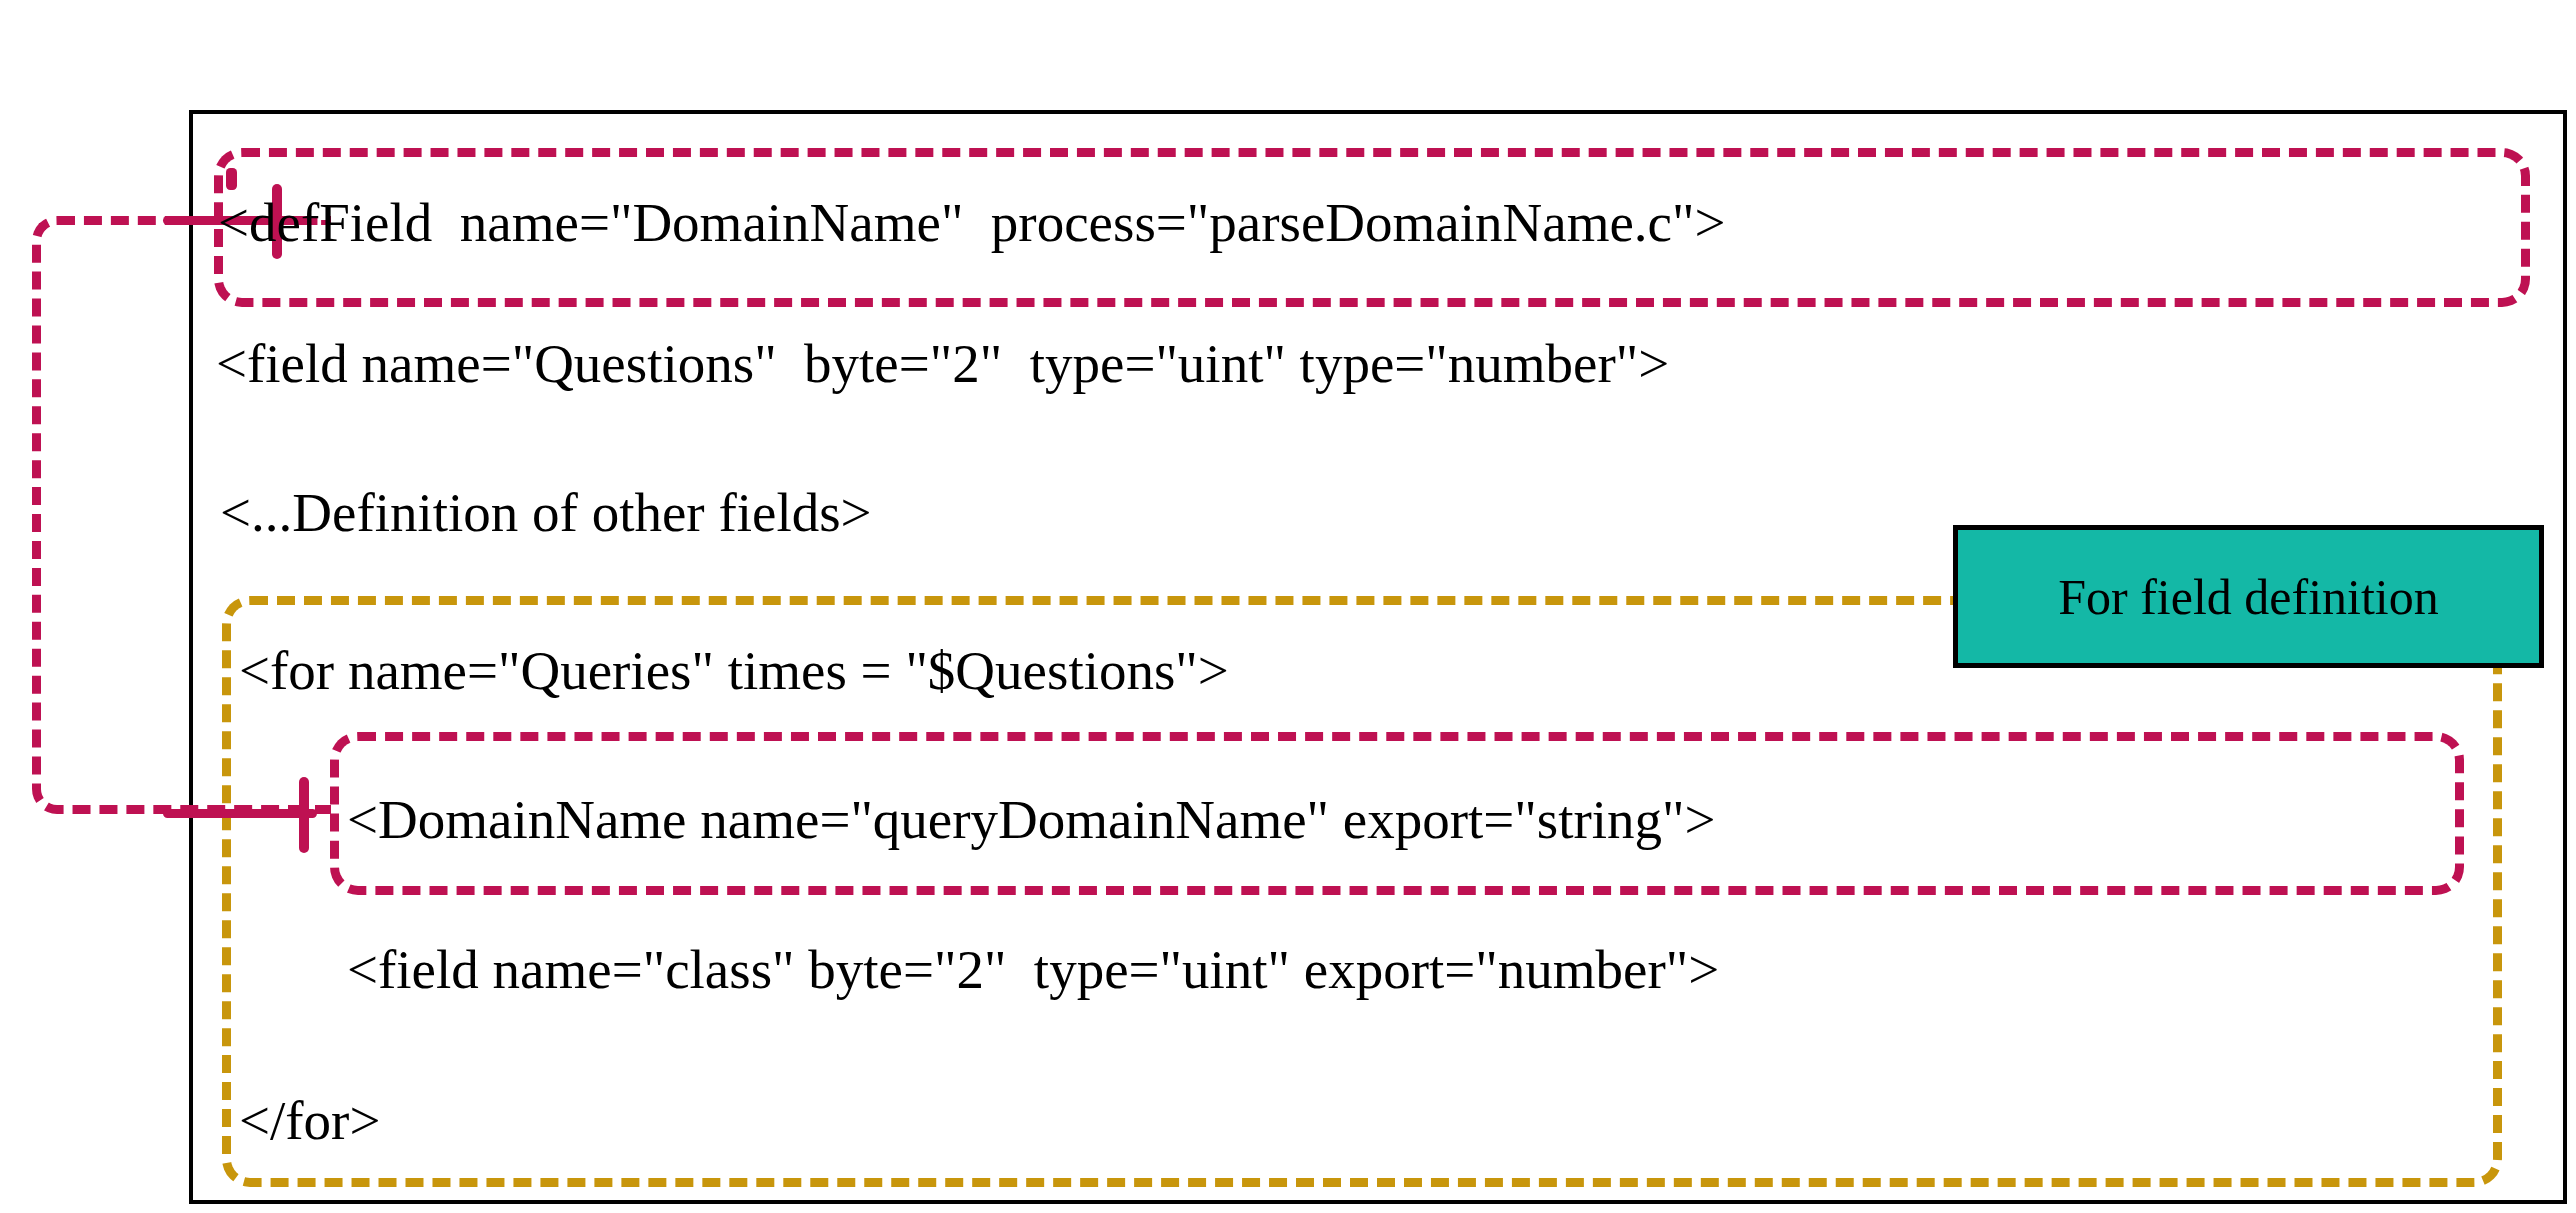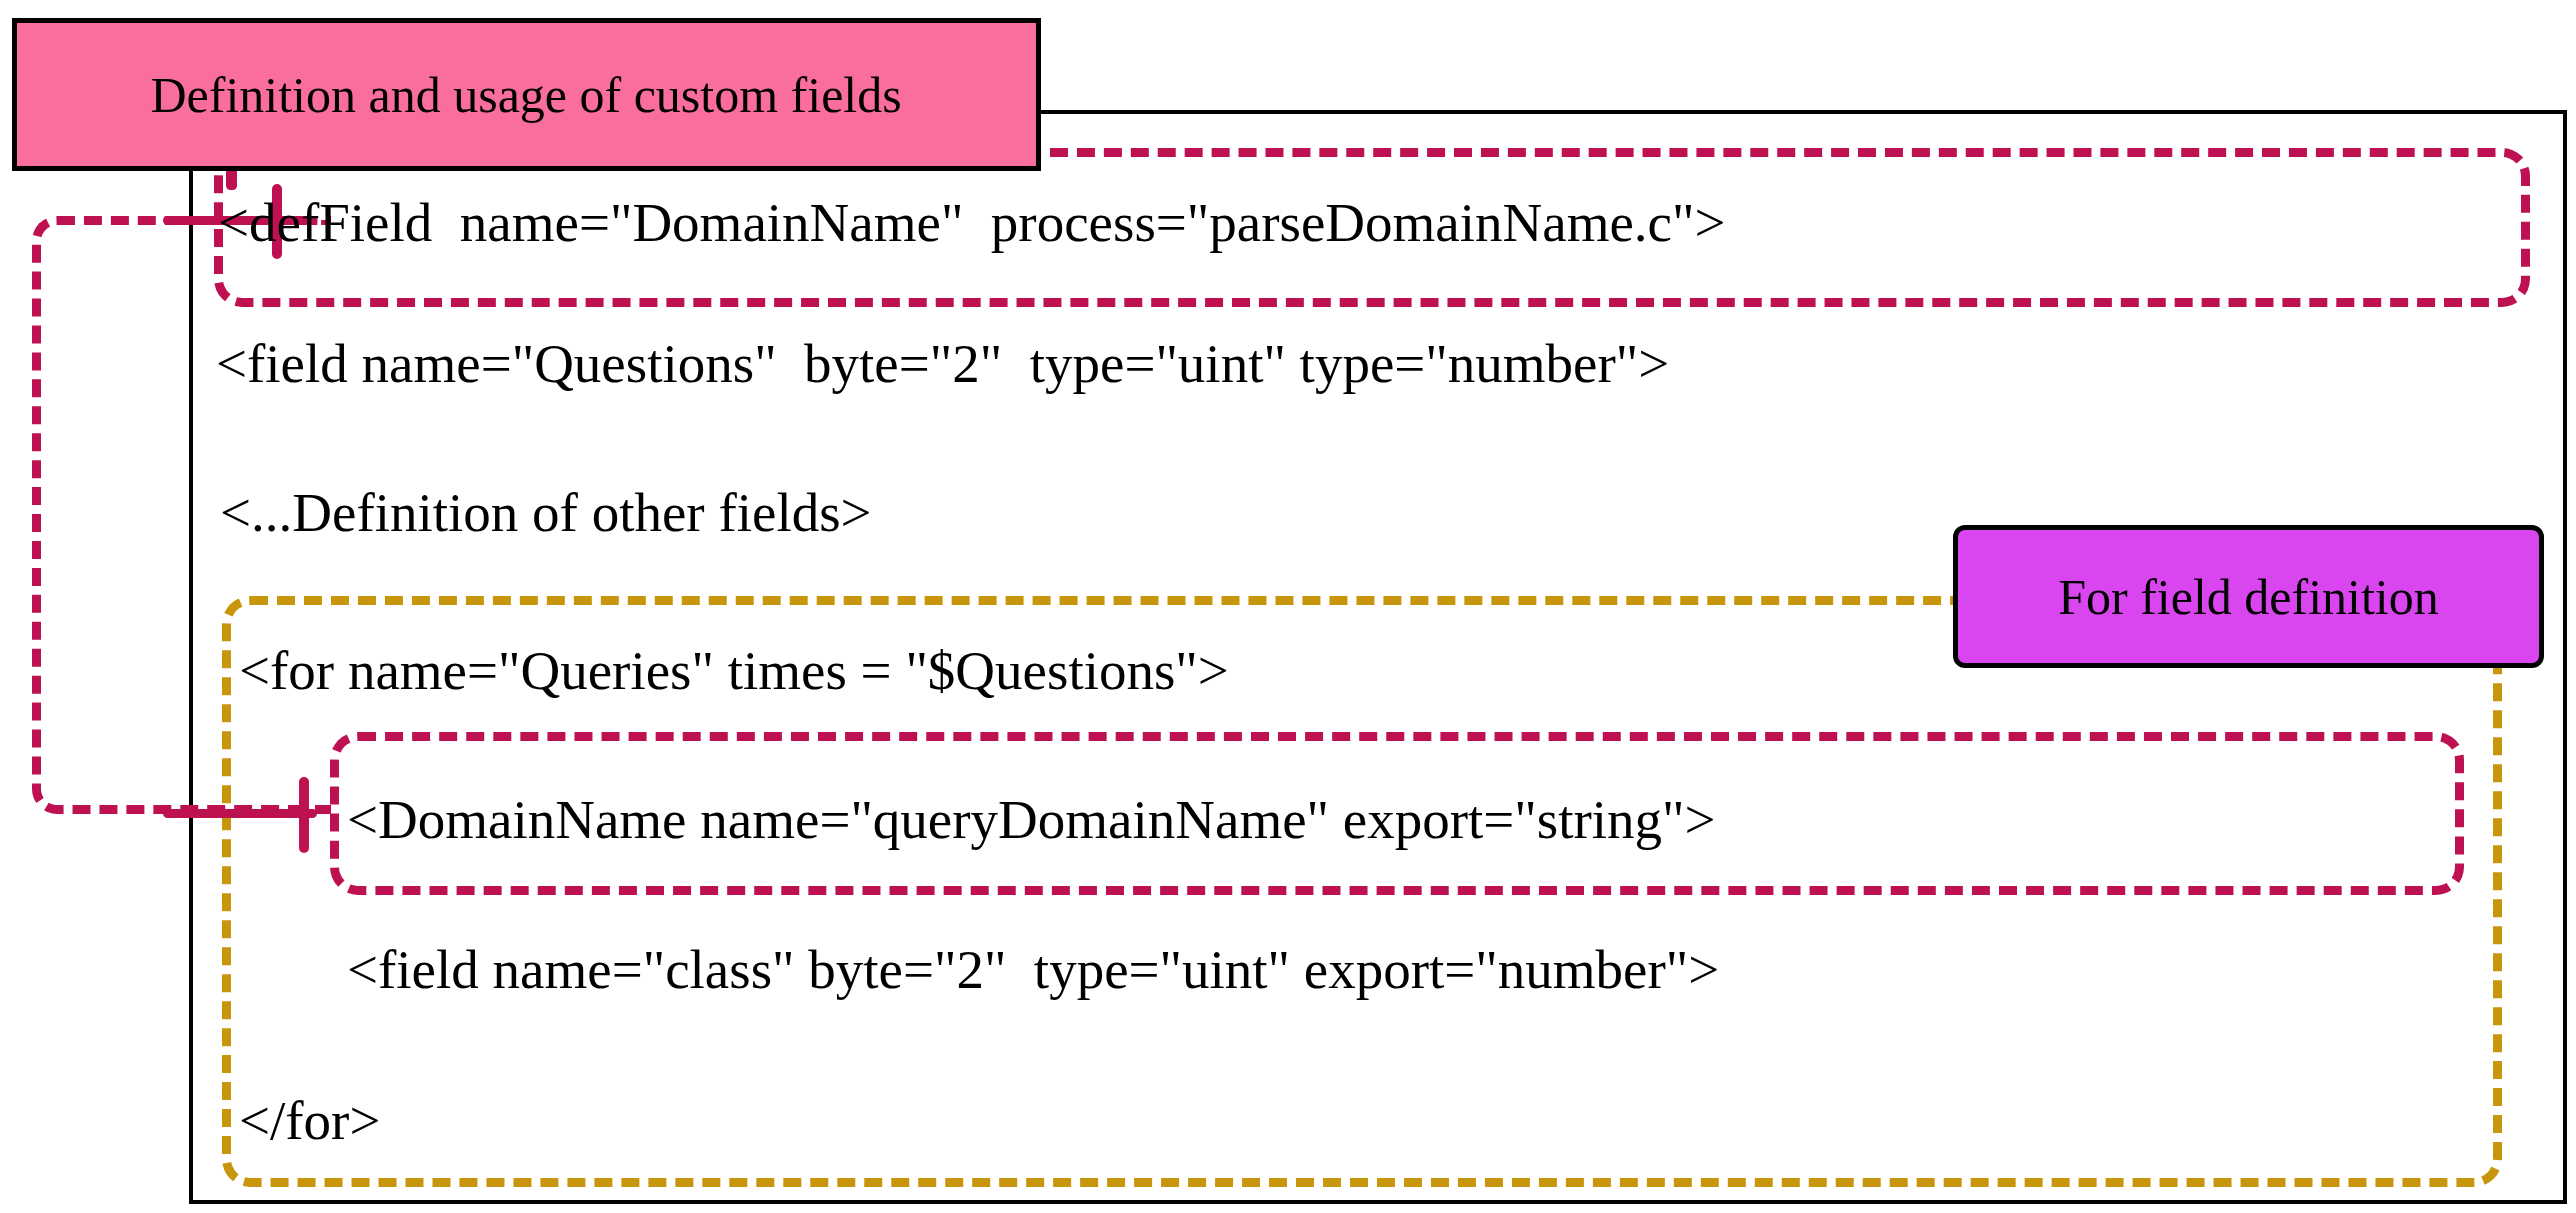--- a/index.html
+++ b/index.html
@@ -39,22 +39,21 @@
     font-size:50px;
     color:#000000;
     font-family:"Liberation Serif","DejaVu Serif",serif;
   }
   .callout-pink{
     left:11.6px;top:18px;width:1029px;height:153px;
     background:#FA6E9C;
   }
   .callout-yellow{
     left:1953px;top:525px;width:591px;height:143px;
-    background:#d946ef;
-    border-radius:12px;
+    background:#14b8a6;
   }
 
   
   .dashbox{
     position:absolute;
     box-sizing:border-box;
     background:transparent;
     pointer-events:none;
   }
   .dash-crimson{ border:9px dashed #BE1152; border-radius:28px; }
@@ -123,22 +122,19 @@
   <div class="code-line" style="left:220px;top:483px;">&lt;...Definition of other fields&gt;</div>
 
   <div class="code-line" style="left:239px;top:641px;">&lt;for name="Queries" times = "$Questions"&gt;</div>
 
   <div class="code-line" style="left:347px;top:790px;">&lt;DomainName name="queryDomainName" export="string"&gt;</div>
 
   <div class="code-line" style="left:347px;top:940px;">&lt;field name="class" byte="2"  type="uint" export="number"&gt;</div>
 
   <div class="code-line" style="left:239px;top:1091px;">&lt;/for&gt;</div>
 
-  <div class="callout callout-pink">
-    <span>Definition and usage of custom fields</span>
-  </div>
 
   <div class="callout callout-yellow">
     <span>For field definition</span>
   </div>
 
 </div>
 
 
 </body></html>

